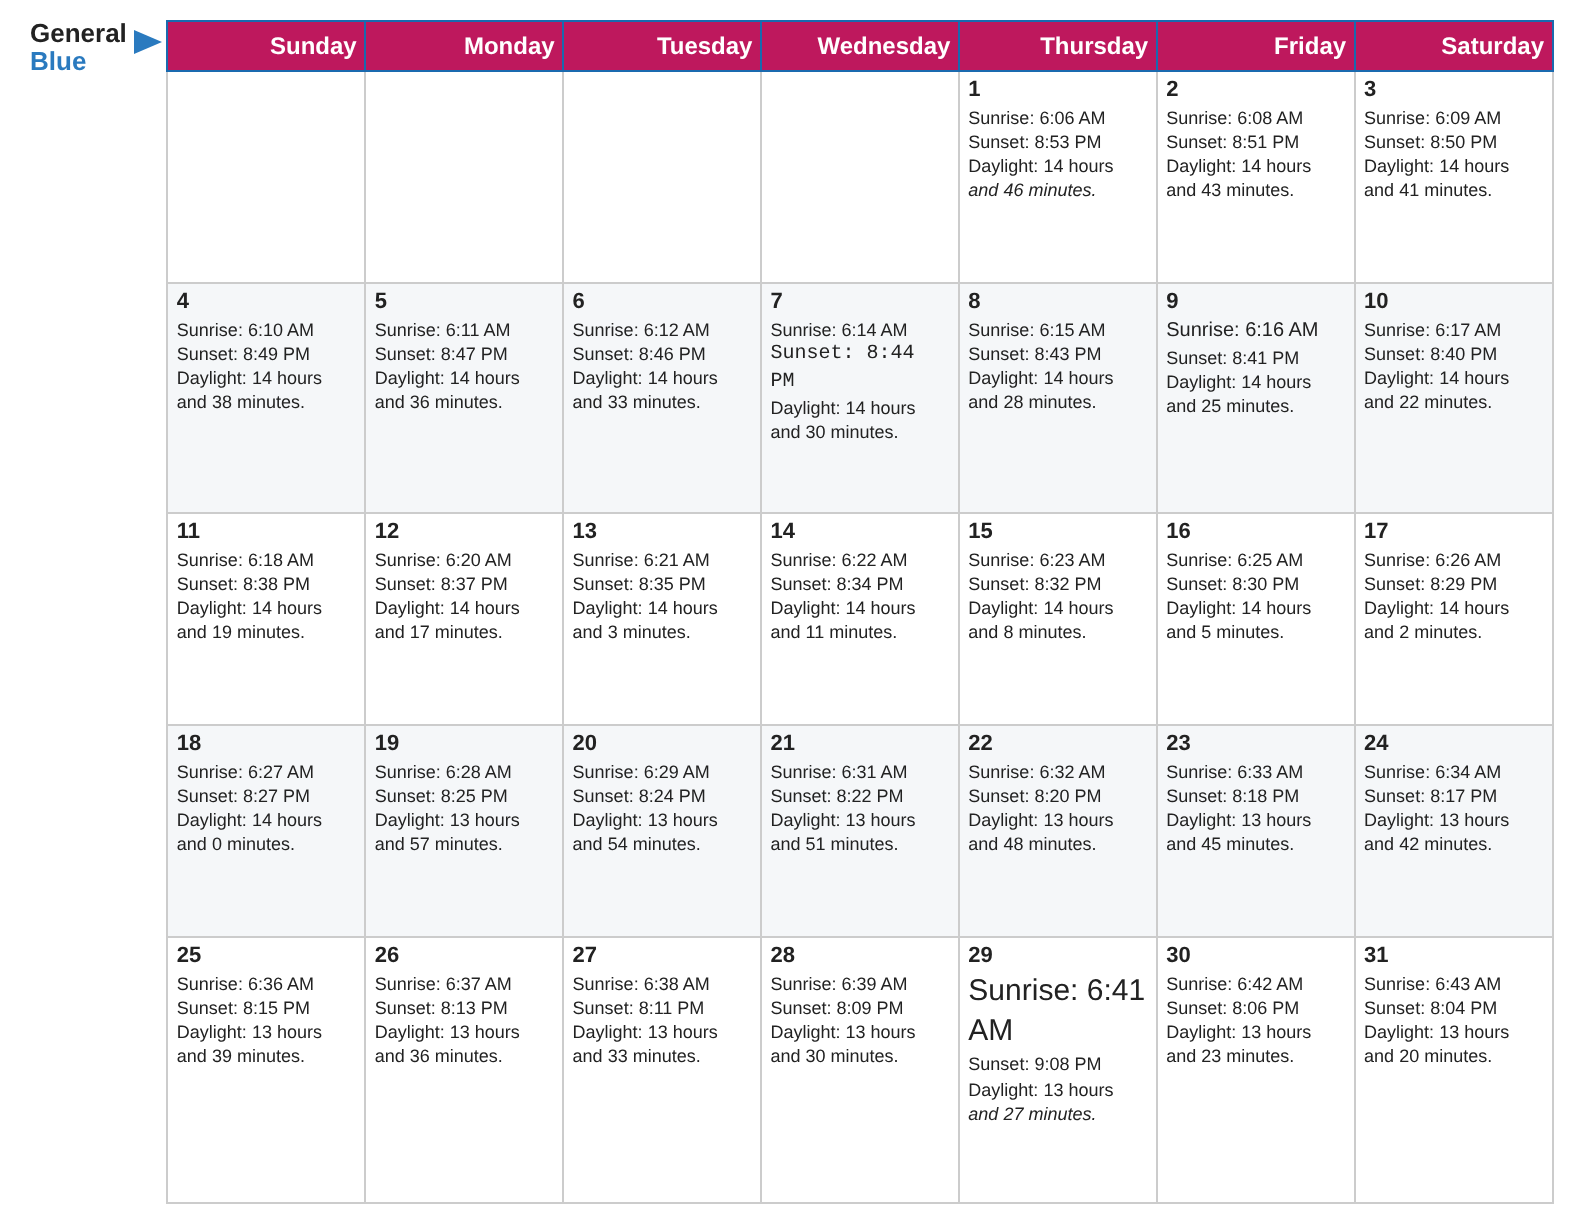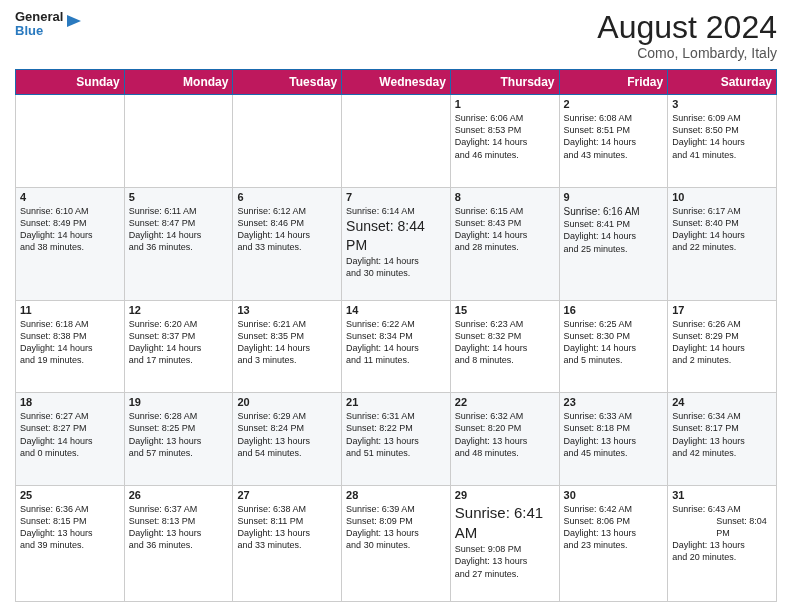--- a/index.html
+++ b/index.html
@@ -8,21 +8,21 @@
       background: #fff;
       width: 792px;
       height: 612px;
       overflow: hidden;
     }
     .page {
       width: 792px;
       height: 612px;
       padding: 10px 15px;
       display: flex;
-      flex-direction: column;
+      flex-direction: row;
     }
     .header {
       display: flex;
       justify-content: space-between;
       align-items: flex-start;
       margin-bottom: 8px;
     }
     .logo {
       display: flex;
       align-items: center;
@@ -89,24 +89,20 @@
     <div style="display:flex;align-items:center;gap:2px">
       <div style="line-height:1.1">
         <div style="font-size:13px;font-weight:bold;color:#222;">General</div>
         <div style="font-size:13px;font-weight:bold;color:#2a7abf;">Blue</div>
       </div>
       <svg width="18" height="22" viewBox="0 0 18 22" xmlns="http://www.w3.org/2000/svg">
         <polygon points="2,2 16,8 2,14" fill="#2a7abf"></polygon>
       </svg>
     </div>
   </div>
-    <div class="title-block">
-      <h1>August 2024</h1>
-      <h2>Como, Lombardy, Italy</h2>
-    </div>
   </div>
 
   <table class="calendar">
     <thead>
       <tr>
         <th>Sunday</th>
         <th>Monday</th>
         <th>Tuesday</th>
         <th>Wednesday</th>
         <th>Thursday</th>
@@ -118,21 +114,21 @@
     <tr>
           <td class="empty-cell"></td>
           <td class="empty-cell"></td>
           <td class="empty-cell"></td>
           <td class="empty-cell"></td>
           <td>
             <span class="day-num">1</span>
             <span style="display:block;font-size:9px;line-height:1.35;">Sunrise: 6:06 AM</span>
             <span style="display:block;font-size:9px;line-height:1.35;">Sunset: 8:53 PM</span>
             <span style="display:block;font-size:9px;line-height:1.35;">Daylight: 14 hours</span>
-            <span style="display:block;font-size:9px;line-height:1.35;">and 46 minutes.</span>
+            <span style="display:block;font-size:9px;line-height:1.35;font-style:italic;">and 46 minutes.</span>
           </td>
           <td>
             <span class="day-num">2</span>
             <span style="display:block;font-size:9px;line-height:1.35;">Sunrise: 6:08 AM</span>
             <span style="display:block;font-size:9px;line-height:1.35;">Sunset: 8:51 PM</span>
             <span style="display:block;font-size:9px;line-height:1.35;">Daylight: 14 hours</span>
             <span style="display:block;font-size:9px;line-height:1.35;">and 43 minutes.</span>
           </td>
           <td>
             <span class="day-num">3</span>
@@ -160,21 +156,21 @@
           <td>
             <span class="day-num">6</span>
             <span style="display:block;font-size:9px;line-height:1.35;">Sunrise: 6:12 AM</span>
             <span style="display:block;font-size:9px;line-height:1.35;">Sunset: 8:46 PM</span>
             <span style="display:block;font-size:9px;line-height:1.35;">Daylight: 14 hours</span>
             <span style="display:block;font-size:9px;line-height:1.35;">and 33 minutes.</span>
           </td>
           <td>
             <span class="day-num">7</span>
             <span style="display:block;font-size:9px;line-height:1.35;">Sunrise: 6:14 AM</span>
-            <span style="display:block;font-size:14px;line-height:1.35;">Sunset: 8:44 PM</span>
+            <span style="display:block;font-size:10px;line-height:1.35;font-family:Liberation Mono, monospace;">Sunset: 8:44 PM</span>
             <span style="display:block;font-size:9px;line-height:1.35;">Daylight: 14 hours</span>
             <span style="display:block;font-size:9px;line-height:1.35;">and 30 minutes.</span>
           </td>
           <td>
             <span class="day-num">8</span>
             <span style="display:block;font-size:9px;line-height:1.35;">Sunrise: 6:15 AM</span>
             <span style="display:block;font-size:9px;line-height:1.35;">Sunset: 8:43 PM</span>
             <span style="display:block;font-size:9px;line-height:1.35;">Daylight: 14 hours</span>
             <span style="display:block;font-size:9px;line-height:1.35;">and 28 minutes.</span>
           </td>
@@ -322,32 +318,32 @@
             <span style="display:block;font-size:9px;line-height:1.35;">Sunrise: 6:39 AM</span>
             <span style="display:block;font-size:9px;line-height:1.35;">Sunset: 8:09 PM</span>
             <span style="display:block;font-size:9px;line-height:1.35;">Daylight: 13 hours</span>
             <span style="display:block;font-size:9px;line-height:1.35;">and 30 minutes.</span>
           </td>
           <td>
             <span class="day-num">29</span>
             <span style="display:block;font-size:15px;line-height:1.35;">Sunrise: 6:41 AM</span>
             <span style="display:block;font-size:9px;line-height:1.35;">Sunset: 9:08 PM</span>
             <span style="display:block;font-size:9px;line-height:1.35;">Daylight: 13 hours</span>
-            <span style="display:block;font-size:9px;line-height:1.35;">and 27 minutes.</span>
+            <span style="display:block;font-size:9px;line-height:1.35;font-style:italic;">and 27 minutes.</span>
           </td>
           <td>
             <span class="day-num">30</span>
             <span style="display:block;font-size:9px;line-height:1.35;">Sunrise: 6:42 AM</span>
             <span style="display:block;font-size:9px;line-height:1.35;">Sunset: 8:06 PM</span>
             <span style="display:block;font-size:9px;line-height:1.35;">Daylight: 13 hours</span>
             <span style="display:block;font-size:9px;line-height:1.35;">and 23 minutes.</span>
           </td>
           <td>
             <span class="day-num">31</span>
             <span style="display:block;font-size:9px;line-height:1.35;">Sunrise: 6:43 AM</span>
-            <span style="display:block;font-size:9px;line-height:1.35;margin-left:44px;">Sunset: 8:04 PM</span>
+            <span style="display:block;font-size:9px;line-height:1.35;">Sunset: 8:04 PM</span>
             <span style="display:block;font-size:9px;line-height:1.35;">Daylight: 13 hours</span>
             <span style="display:block;font-size:9px;line-height:1.35;">and 20 minutes.</span>
           </td>
         </tr>
       </tbody>
   </table>
 </div>
 
 </body></html>

